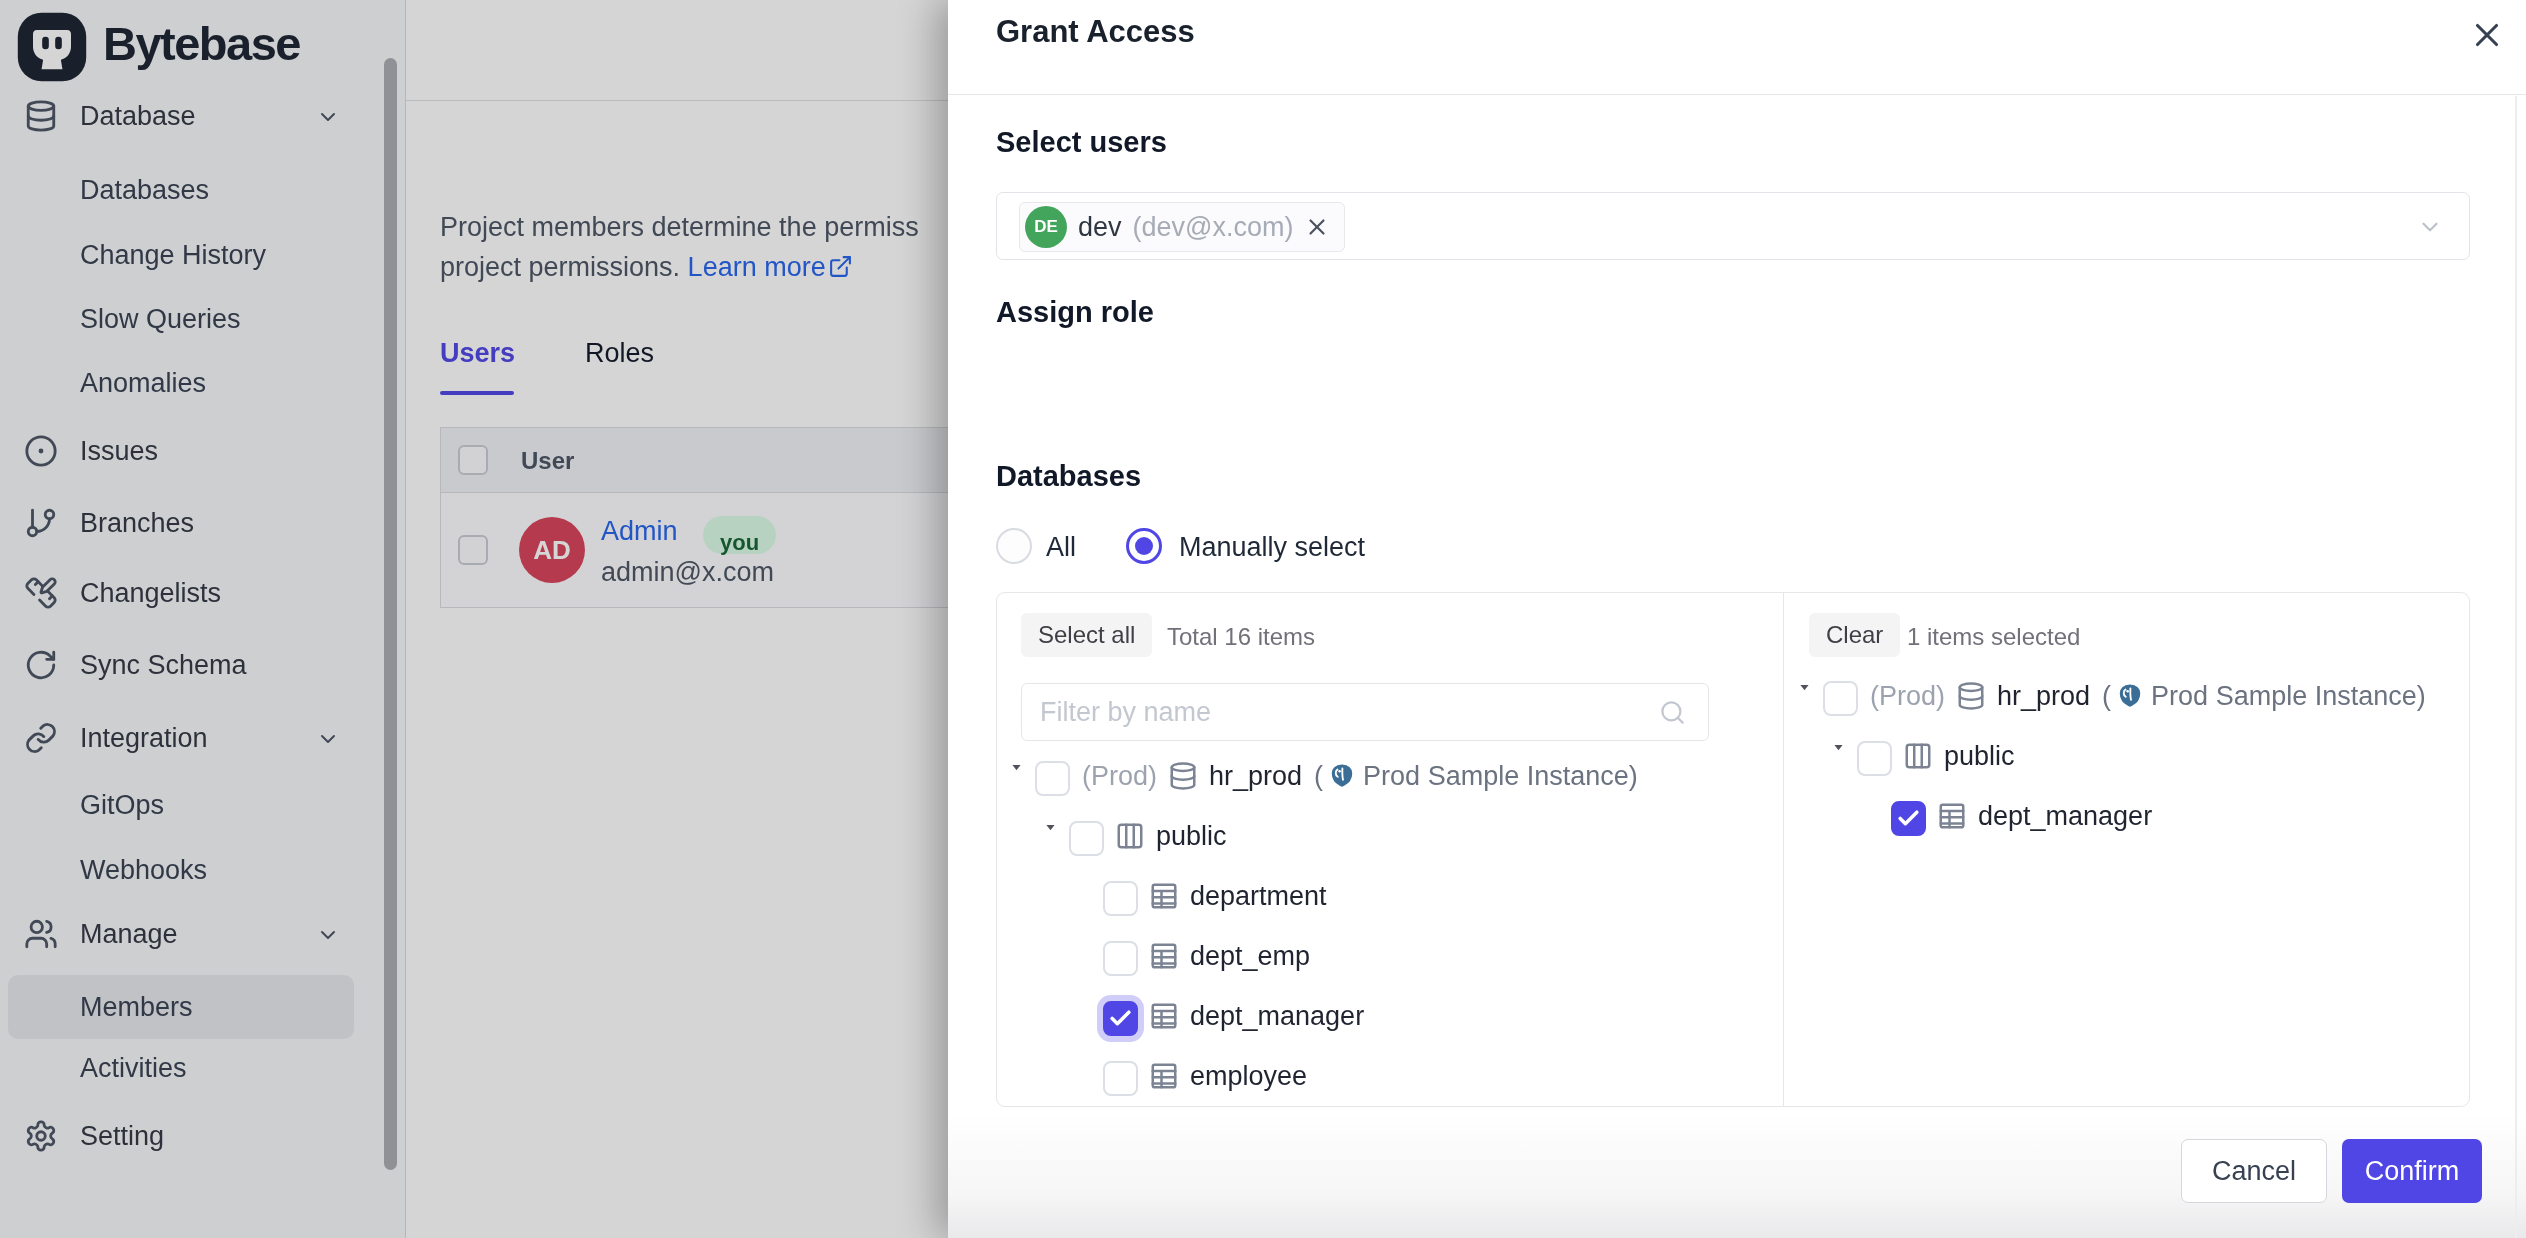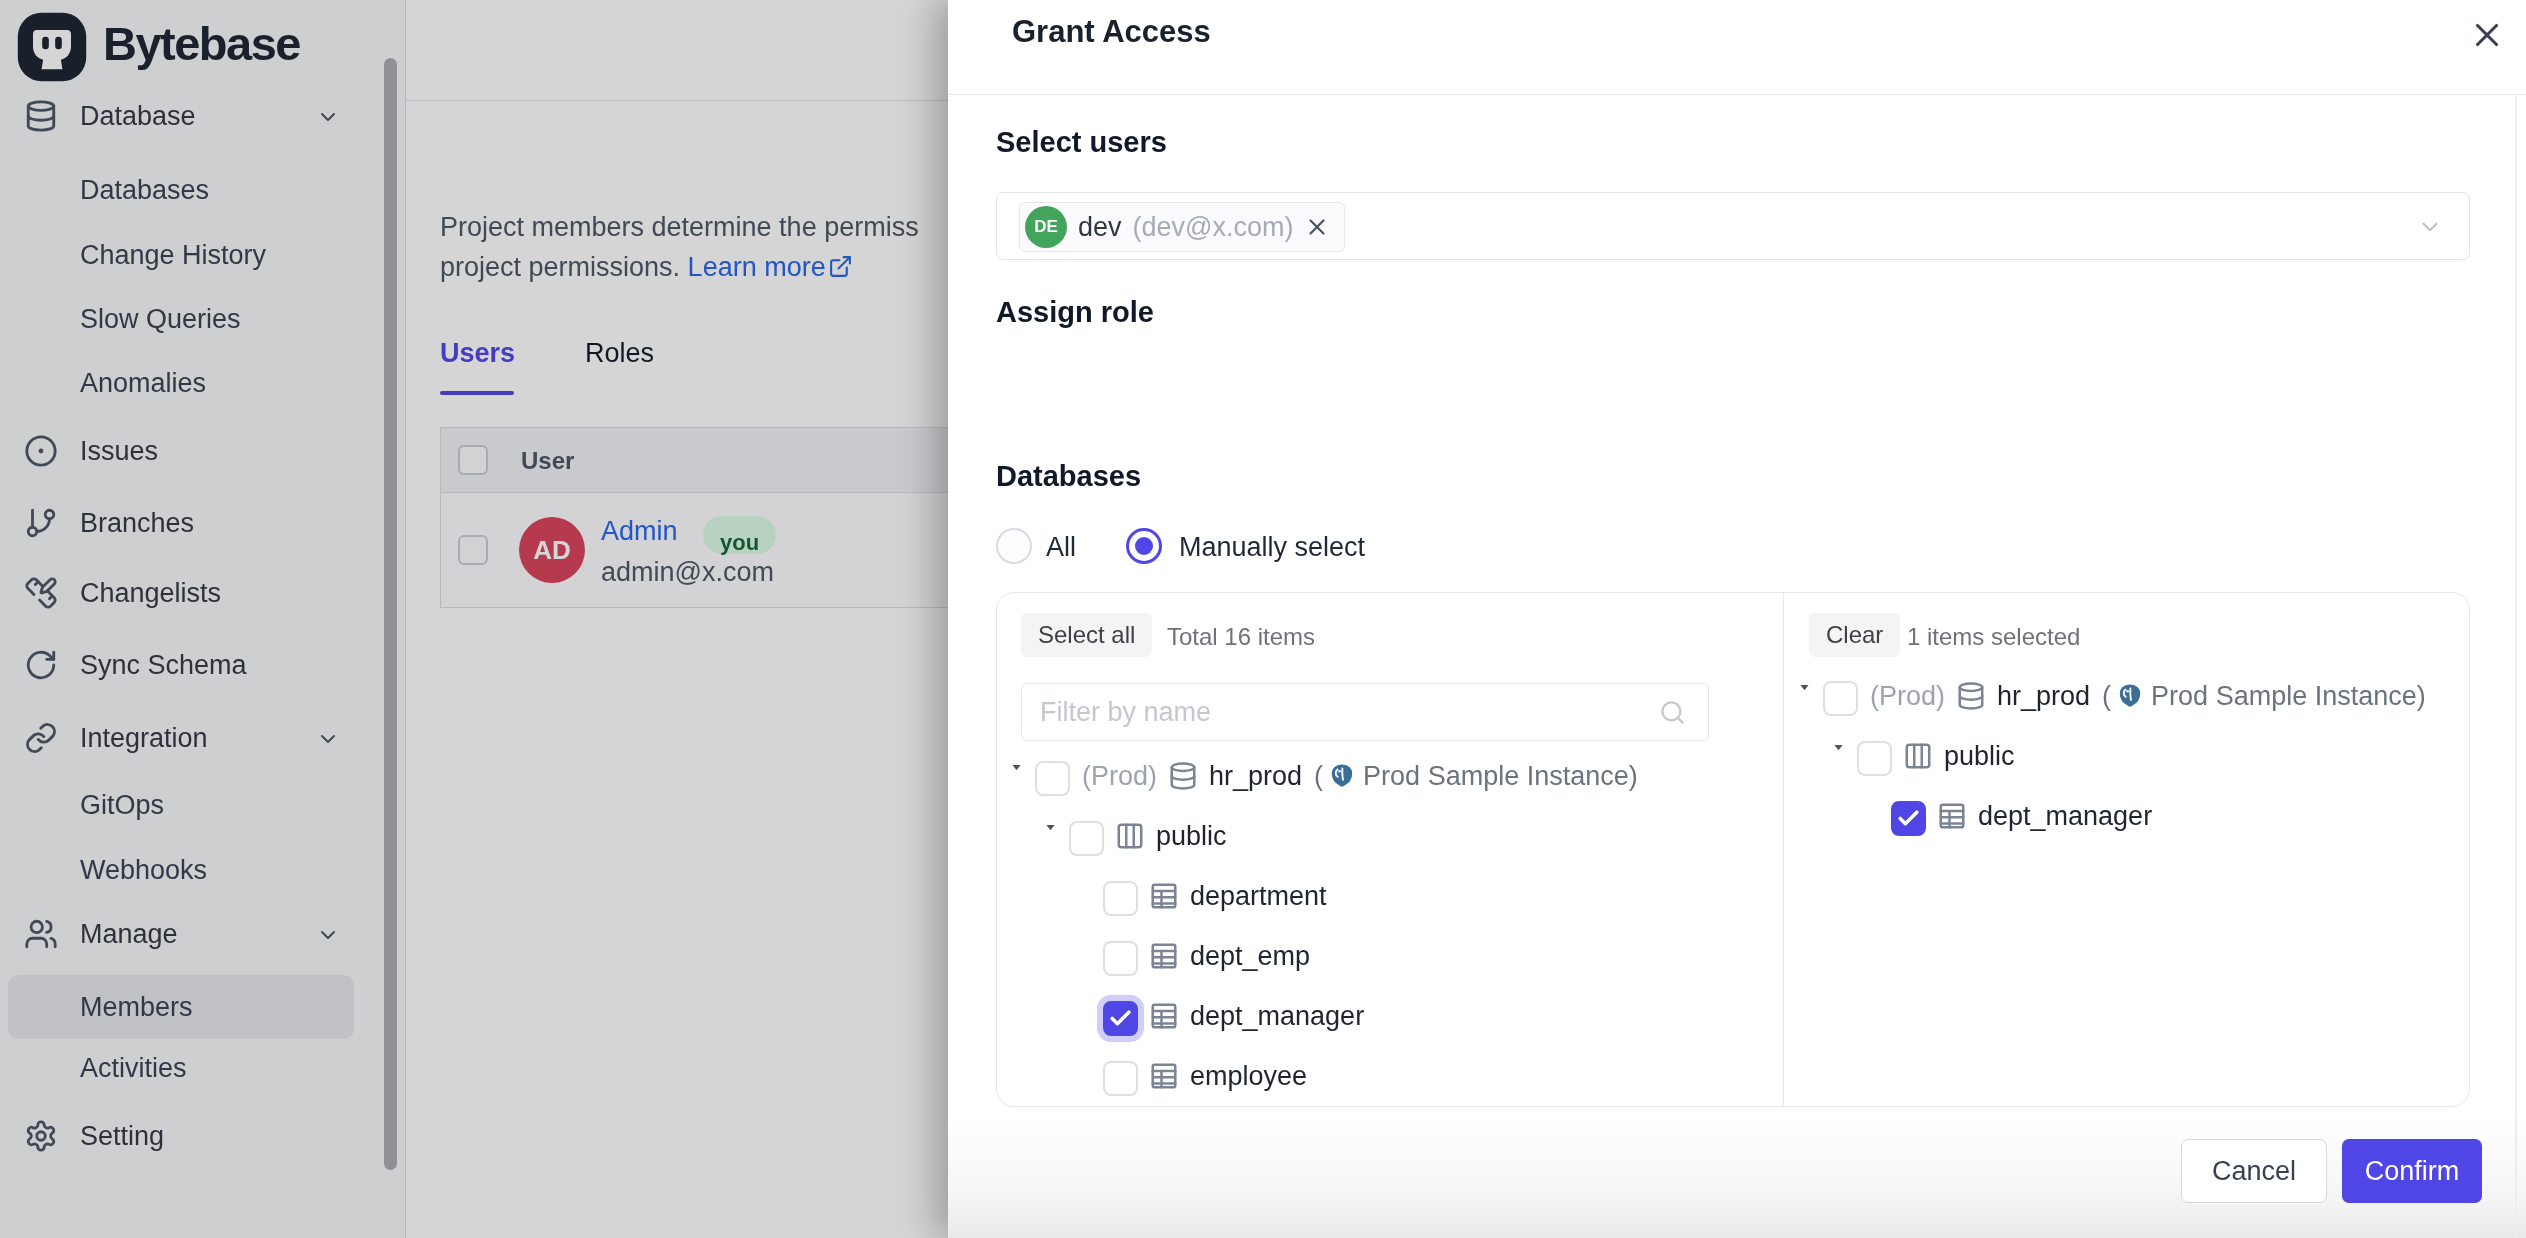--- a/index.html
+++ b/index.html
@@ -54,39 +54,39 @@
   .avatar{position:absolute;border-radius:50%;color:#fff;display:flex;align-items:center;justify-content:center;font-weight:600}
   .mt-avatar{left:78px;top:24px;width:66px;height:66px;background:var(--red);font-size:26px}
   .mt-name{position:absolute;left:160px;top:23px;font-size:27px;font-weight:500;color:var(--link)}
   .mt-badge{position:absolute;left:262px;top:23px;height:38px;line-height:38px;padding:8px 17px;border-radius:19px;background:var(--badge-bg);color:var(--badge-tx);font-size:22px;font-weight:700}
   .mt-email{position:absolute;left:160px;top:64px;font-size:27px;color:#4b5563}
 
   .dim{position:absolute;inset:0;background:rgba(22,24,29,0.18);z-index:5}
 
   
   .modal{position:absolute;left:948px;top:0;width:1578px;height:1238px;background:#fff;z-index:10;box-shadow:-12px 0 36px rgba(0,0,0,0.28)}
-  .m-title{left:64px;top:14px;font-size:31px;font-weight:600;color:var(--tx-dark)}
+  .m-title{left:48px;top:14px;font-size:31px;font-weight:600;color:var(--tx-dark)}
   .m-close{left:1520px;top:16px;width:38px;height:38px;color:#374151;cursor:pointer}
   .m-divider{left:0;top:94px;width:1578px;height:1px;background:var(--bd)}
   .m-label{font-size:29px;font-weight:600;color:#111827;left:48px}
   .m-box{left:48px;width:1474px;height:68px;border:1px solid #e2e4e9;border-radius:7px;background:#fff}
   .box-chev{position:absolute;right:26px;top:21px;width:26px;height:26px;color:#bcc0c9}
   .chip{position:absolute;left:22px;top:9px;height:50px;display:inline-flex;align-items:center;gap:11px;padding:0 14px 0 5px;background:#fbfbfd;border:1px solid #e7e8ec;border-radius:6px}
   .chip-avatar{position:static;width:42px;height:42px;background:var(--green);font-size:17px}
   .chip-name{font-size:27px;color:#2f3743}
   .chip-email{font-size:27px;color:#a6abb5}
   .chip-x{width:26px;height:26px;color:#4a5260;cursor:pointer}
   .role-text{position:absolute;left:34px;top:0;line-height:66px;font-size:27px;color:#1f2937}
 
   .radio{position:absolute;width:36px;height:36px;border-radius:50%;border:2px solid #d8dbe1;background:#fdfdfe}
   .radio.on{border:3px solid var(--accent)}
   .radio.on::after{content:"";position:absolute;inset:6px;border-radius:50%;background:var(--accent)}
   .radio-lbl{position:absolute;font-size:27px;color:#1f2937}
 
-  .transfer{left:48px;top:592px;width:1474px;height:515px;border:1px solid var(--bd);border-radius:18px;overflow:hidden}
+  .transfer{left:48px;top:592px;width:1474px;height:515px;border:1px solid var(--bd);border-radius:9px;overflow:hidden}
   .t-left{position:absolute;left:0;top:0;width:787px;height:515px;border-right:1px solid var(--bd);overflow:hidden}
   .t-right{position:absolute;left:788px;top:0;width:686px;height:515px;overflow:hidden}
   .t-btn{position:absolute;left:24px;top:20px;height:44px;line-height:44px;padding:0 17px;background:#f4f4f5;border-radius:6px;font-size:24px;color:#3f3f46;cursor:pointer}
   .t-note{position:absolute;top:30px;font-size:24px;color:#71717a}
   .filter{position:absolute;left:24px;top:90px;width:688px;height:58px;border:1px solid #e4e6ea;border-radius:6px;background:#fff;font-size:27px;color:#374151;padding:0 60px 0 18px;outline:none;font-family:inherit}
   .filter::placeholder{color:#c3c7cf}
   .search-icon{position:absolute;left:662px;top:106px;width:27px;height:27px;color:#c3c7cf}
 
   .trow{position:absolute;left:0;width:100%;height:60px;display:flex;align-items:flex-start;cursor:pointer}
   .caret{width:26px;height:16px;color:#52525b;flex:none;display:flex;align-items:center}

